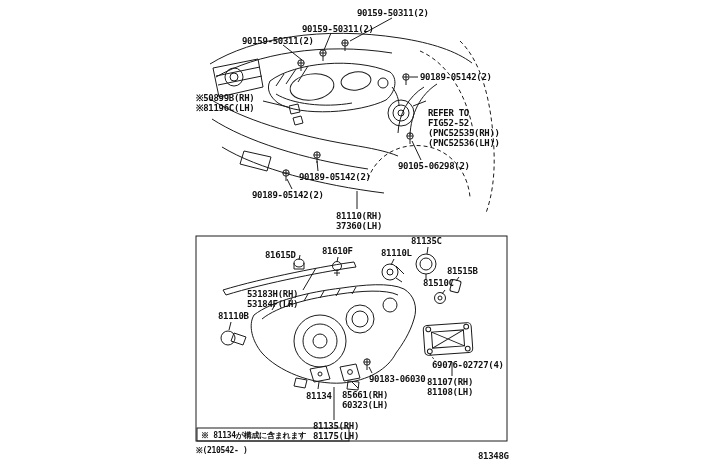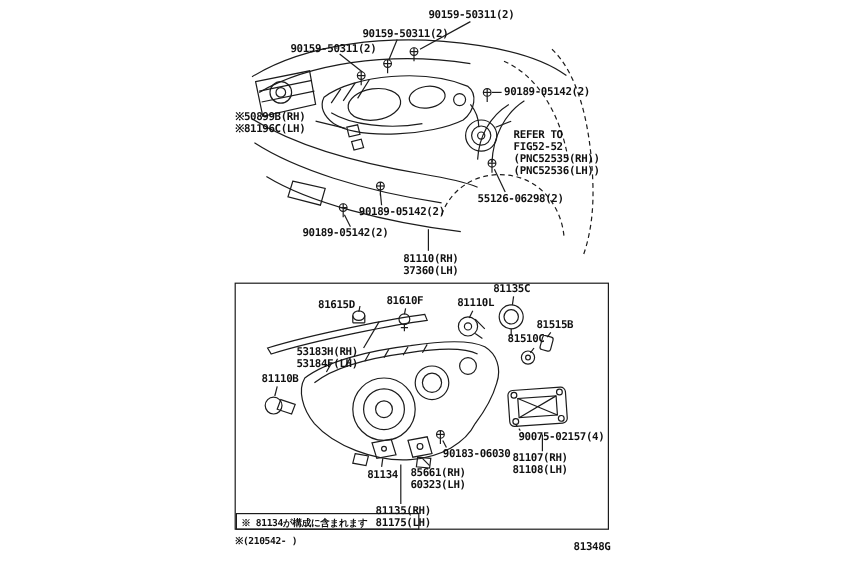--- a/index.html
+++ b/index.html
@@ -161,35 +161,35 @@
     <div class="lbl" style="left:357px;top:8px">90159-50311(2)</div>
     <div class="lbl" style="left:302px;top:24px">90159-50311(2)</div>
     <div class="lbl" style="left:242px;top:36px">90159-50311(2)</div>
     <div class="lbl" style="left:420px;top:72px">90189-05142(2)</div>
     <div class="lbl" style="left:196px;top:93px">※50899B(RH)
 ※81196C(LH)</div>
     <div class="lbl" style="left:428px;top:108px">REFER TO
 FIG52-52
 (PNC52535(RH))
 (PNC52536(LH))</div>
-    <div class="lbl" style="left:398px;top:161px">55126-06298(2)</div>
+    <div class="lbl" style="left:398px;top:161px">90105-06298(2)</div>
     <div class="lbl" style="left:299px;top:172px">90189-05142(2)</div>
     <div class="lbl" style="left:252px;top:190px">90189-05142(2)</div>
     <div class="lbl" style="left:336px;top:211px">81110(RH)
 37360(LH)</div>
     <div class="lbl" style="left:411px;top:236px">81135C</div>
     <div class="lbl" style="left:265px;top:250px">81615D</div>
     <div class="lbl" style="left:322px;top:246px">81610F</div>
     <div class="lbl" style="left:381px;top:248px">81110L</div>
     <div class="lbl" style="left:447px;top:266px">81515B</div>
     <div class="lbl" style="left:423px;top:278px">81510C</div>
     <div class="lbl" style="left:247px;top:289px">53183H(RH)
 53184F(LH)</div>
     <div class="lbl" style="left:218px;top:311px">81110B</div>
-    <div class="lbl" style="left:432px;top:360px">90075-02157(4)</div>
+    <div class="lbl" style="left:432px;top:360px">69076-02727(4)</div>
     <div class="lbl" style="left:369px;top:374px">90183-06030</div>
     <div class="lbl" style="left:427px;top:377px">81107(RH)
 81108(LH)</div>
     <div class="lbl" style="left:306px;top:391px">81134</div>
     <div class="lbl" style="left:342px;top:390px">85661(RH)
 60323(LH)</div>
     <div class="lbl" style="left:313px;top:421px">81135(RH)
 81175(LH)</div>
 
     <div class="lbl small" style="left:201px;top:431px">※ 81134が構成に含まれます</div>

